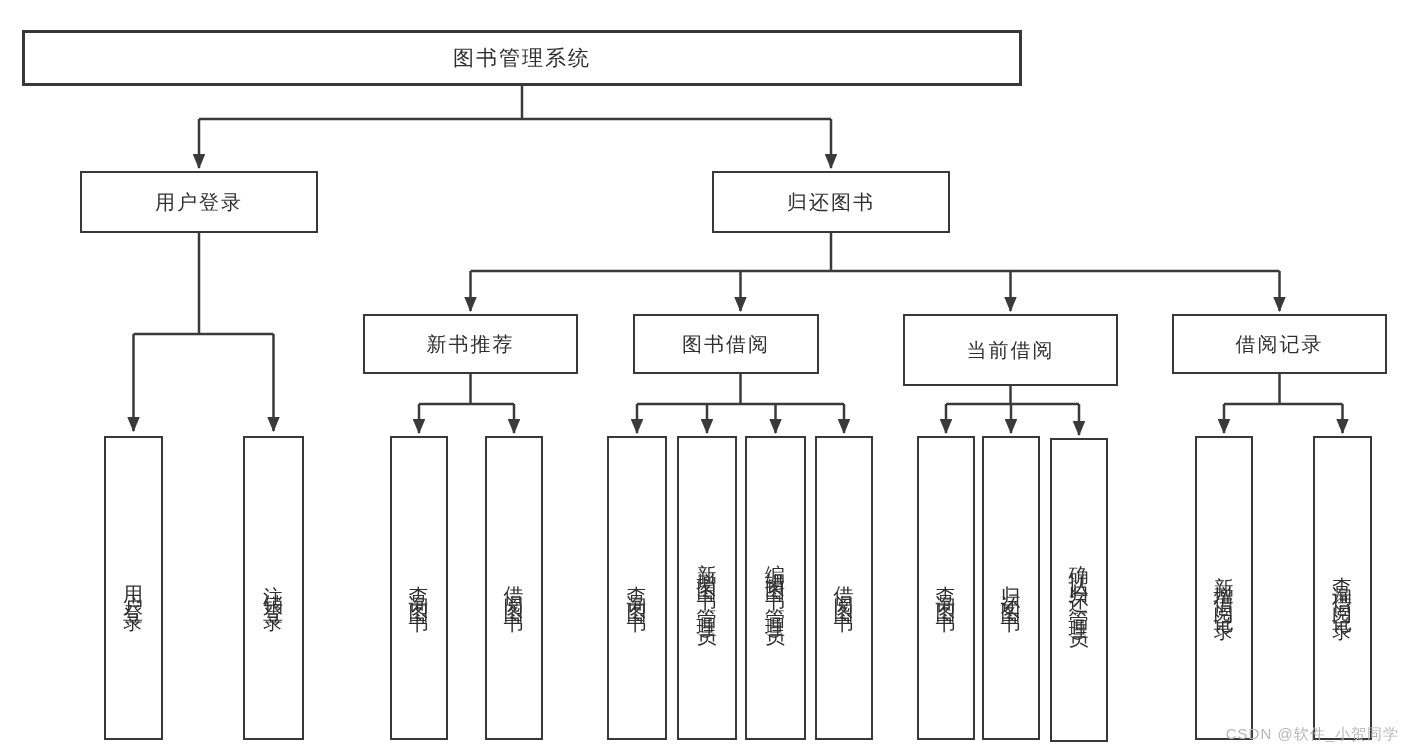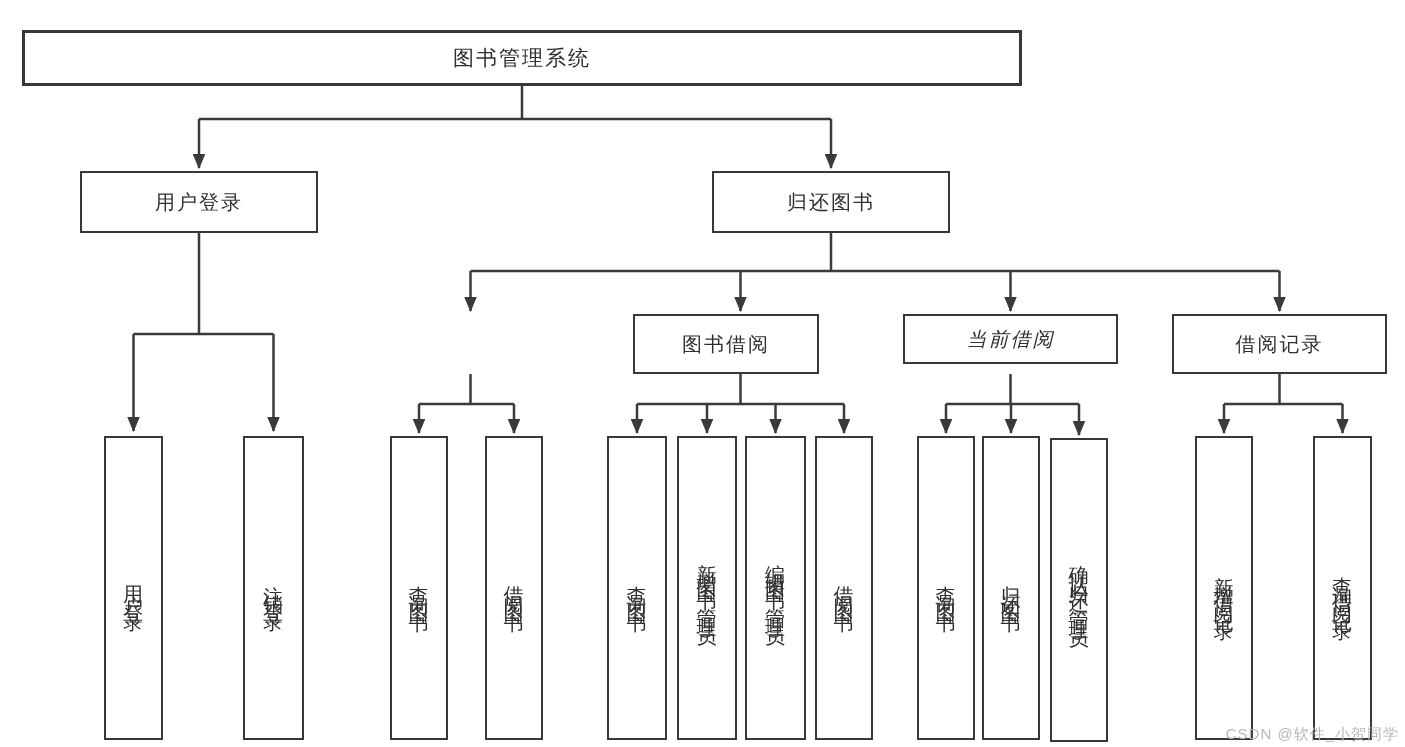--- a/index.html
+++ b/index.html
@@ -103,22 +103,23 @@
     <path d="M1224,404 H1342.5"></path>
     <path d="M1224,404 V433" marker-end="url(#arr)"></path>
     <path d="M1342.5,404 V433" marker-end="url(#arr)"></path>
   </svg>
 
   <div class="node root" style="left:22px;top:14px;width:1000px;height:56px;margin-top:16px;">图书管理系统</div>
 
   <div class="node" style="left:80px;top:171px;width:238px;height:62px;">用户登录</div>
   <div class="node" style="left:712px;top:171px;width:238px;height:62px;">归还图书</div>
 
+  <div class="node" style="left:363px;top:314px;width:215px;height:60px;">新书推荐</div>
   <div class="node" style="left:633px;top:314px;width:186px;height:60px;">图书借阅</div>
-  <div class="node" style="left:903px;top:314px;width:215px;height:50px;font-style:italic;">当前借阅</div>
+  <div class="node" style="left:903px;top:314px;width:215px;height:72px;">当前借阅</div>
   <div class="node" style="left:1172px;top:314px;width:215px;height:60px;">借阅记录</div>
 
   <div class="node vertical" style="left:104px;top:436px;width:59px;height:304px;">用户登录</div>
   <div class="node vertical" style="left:243px;top:436px;width:61px;height:304px;">注销登录</div>
 
   <div class="node vertical" style="left:390px;top:436px;width:58px;height:304px;">查询图书</div>
   <div class="node vertical" style="left:485px;top:436px;width:58px;height:304px;">借阅图书</div>
 
   <div class="node vertical" style="left:607px;top:436px;width:60px;height:304px;">查询图书</div>
   <div class="node vertical" style="left:677px;top:436px;width:60px;height:304px;">新增图书（管理员）</div>

